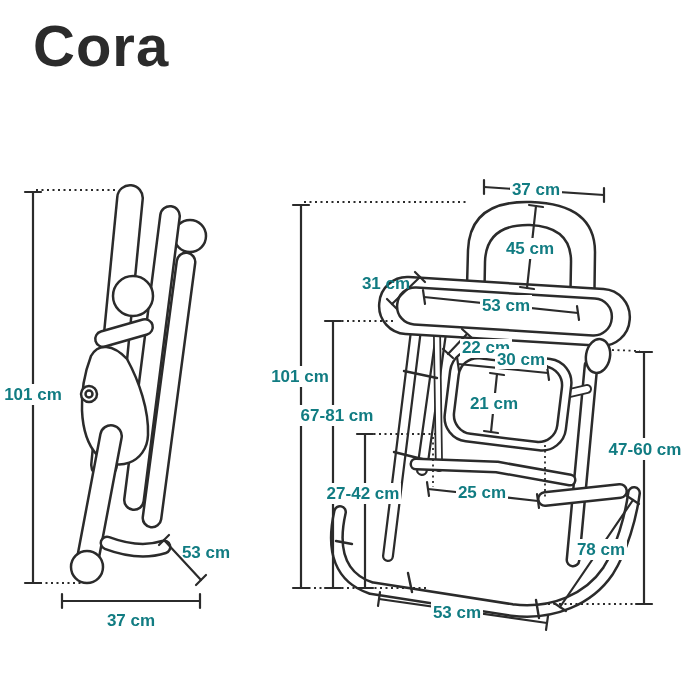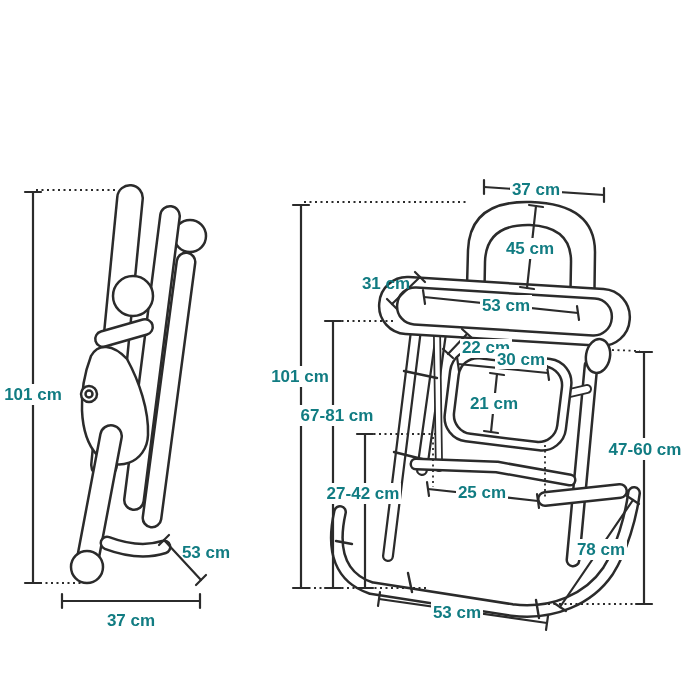--- a/index.html
+++ b/index.html
@@ -19,20 +19,21 @@
   .dim{stroke:var(--line);stroke-width:2.2;fill:none;stroke-linecap:round;}
   .dot{stroke:var(--line);stroke-width:1.8;fill:none;stroke-dasharray:2 3.5;}
   .lbl{fill:var(--accent);font:bold 17px "Liberation Sans",sans-serif;text-anchor:middle;}
   .lbg{fill:#fff;}
 </style>
 </head>
 <body>
 
 <div class="stage">
 
+  <h1 class="title">Cora</h1>
 
   <svg width="700" height="700" viewBox="0 0 700 700">
 
     <g>
       <circle class="ol" cx="190" cy="236" r="16"></circle>
       <path class="tubed" stroke-width="21" d="M152,518 L186,262"></path>
         <path class="tubew" stroke-width="16" d="M152,518 L186,262"></path>
       <path class="tubed" stroke-width="22" d="M134,500 L170,216"></path>
         <path class="tubew" stroke-width="17" d="M134,500 L170,216"></path>
       <path class="tubed" stroke-width="28" d="M104,465 L130,198"></path>

